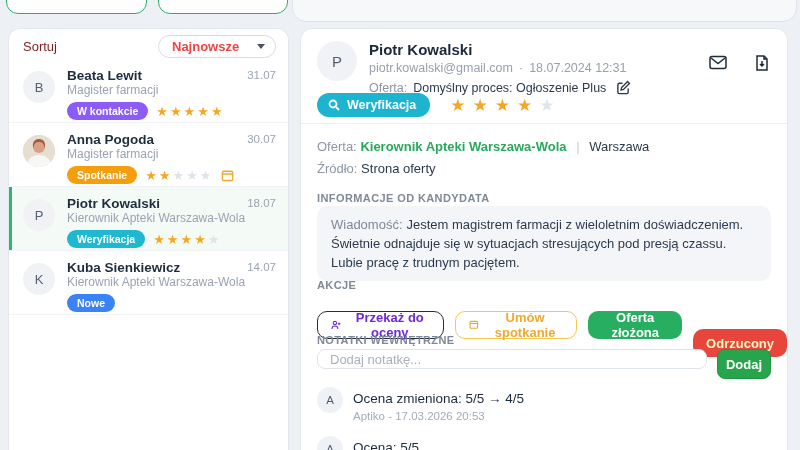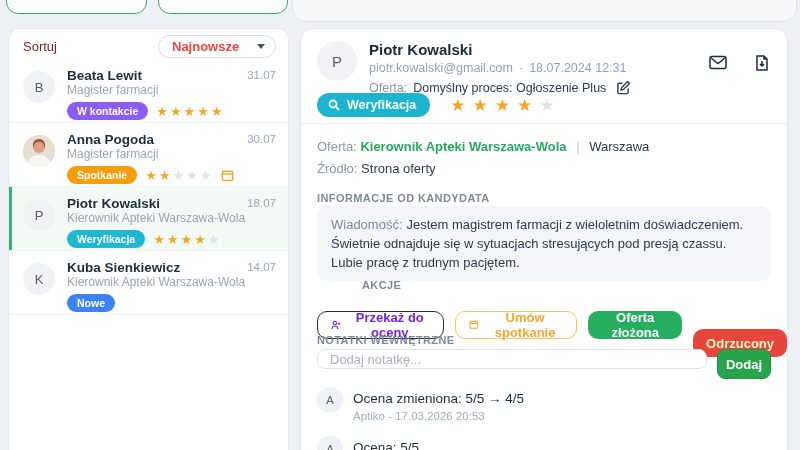--- a/index.html
+++ b/index.html
@@ -109,21 +109,21 @@
   .m-offer .lbl { color:#8c96a5; }
   .m-offer a { color:#27a95c; text-decoration:none; font-weight:bold; cursor:pointer; }
   .m-offer .sep { color:#c3cad4; margin:0 6px; }
   .m-offer .val { color:#2b3b4d; }
 
   .sec-title {
     position:absolute; left:16px;
     font-size:11px; font-weight:bold; color:#7e8896; letter-spacing:.4px;
   }
   .t-info  { top:163px; }
-  .t-akcje { top:250px;margin-left:45px; }
+  .t-akcje { top:250px; }
   .t-notes { top:305px; }
 
   .m-message {
     position:absolute; left:16px; right:16px; top:177px;
     background:#f3f5f9; border-radius:10px; padding:9px 14px;
     font-size:13px; line-height:19px; color:#2b3b4d;
   }
   .m-message .lbl { color:#7e8896; margin-right:4px; }
 
   .m-actions { position:absolute; left:16px; top:263px; display:flex; gap:11px; align-items:center; }

